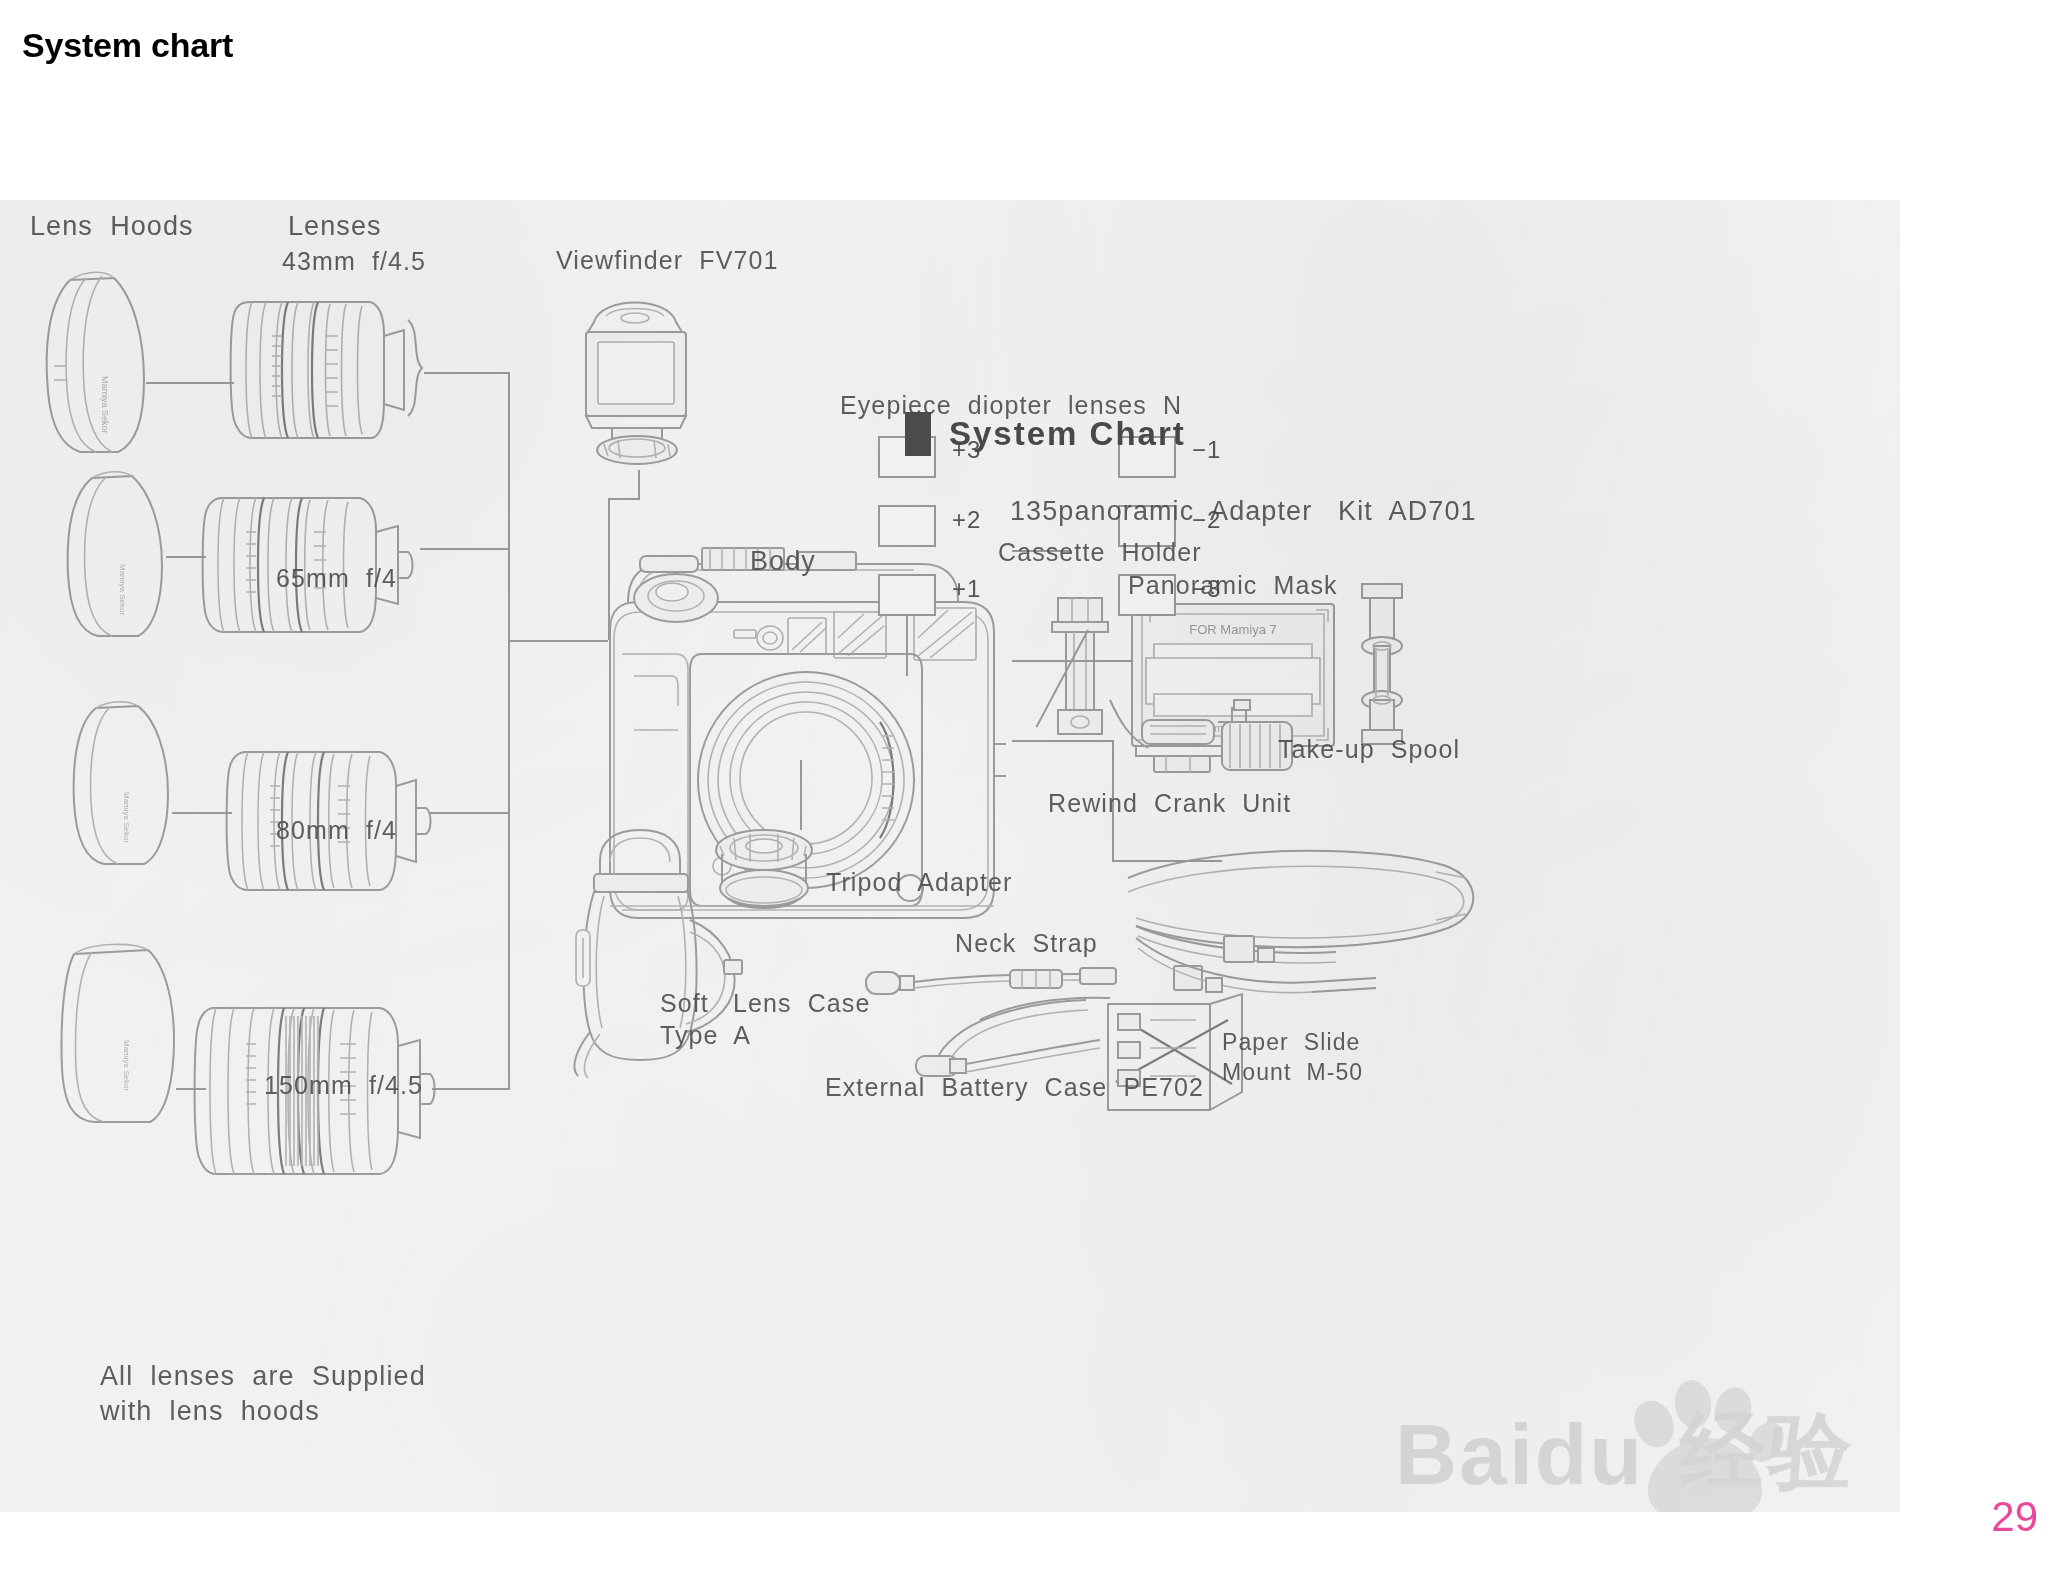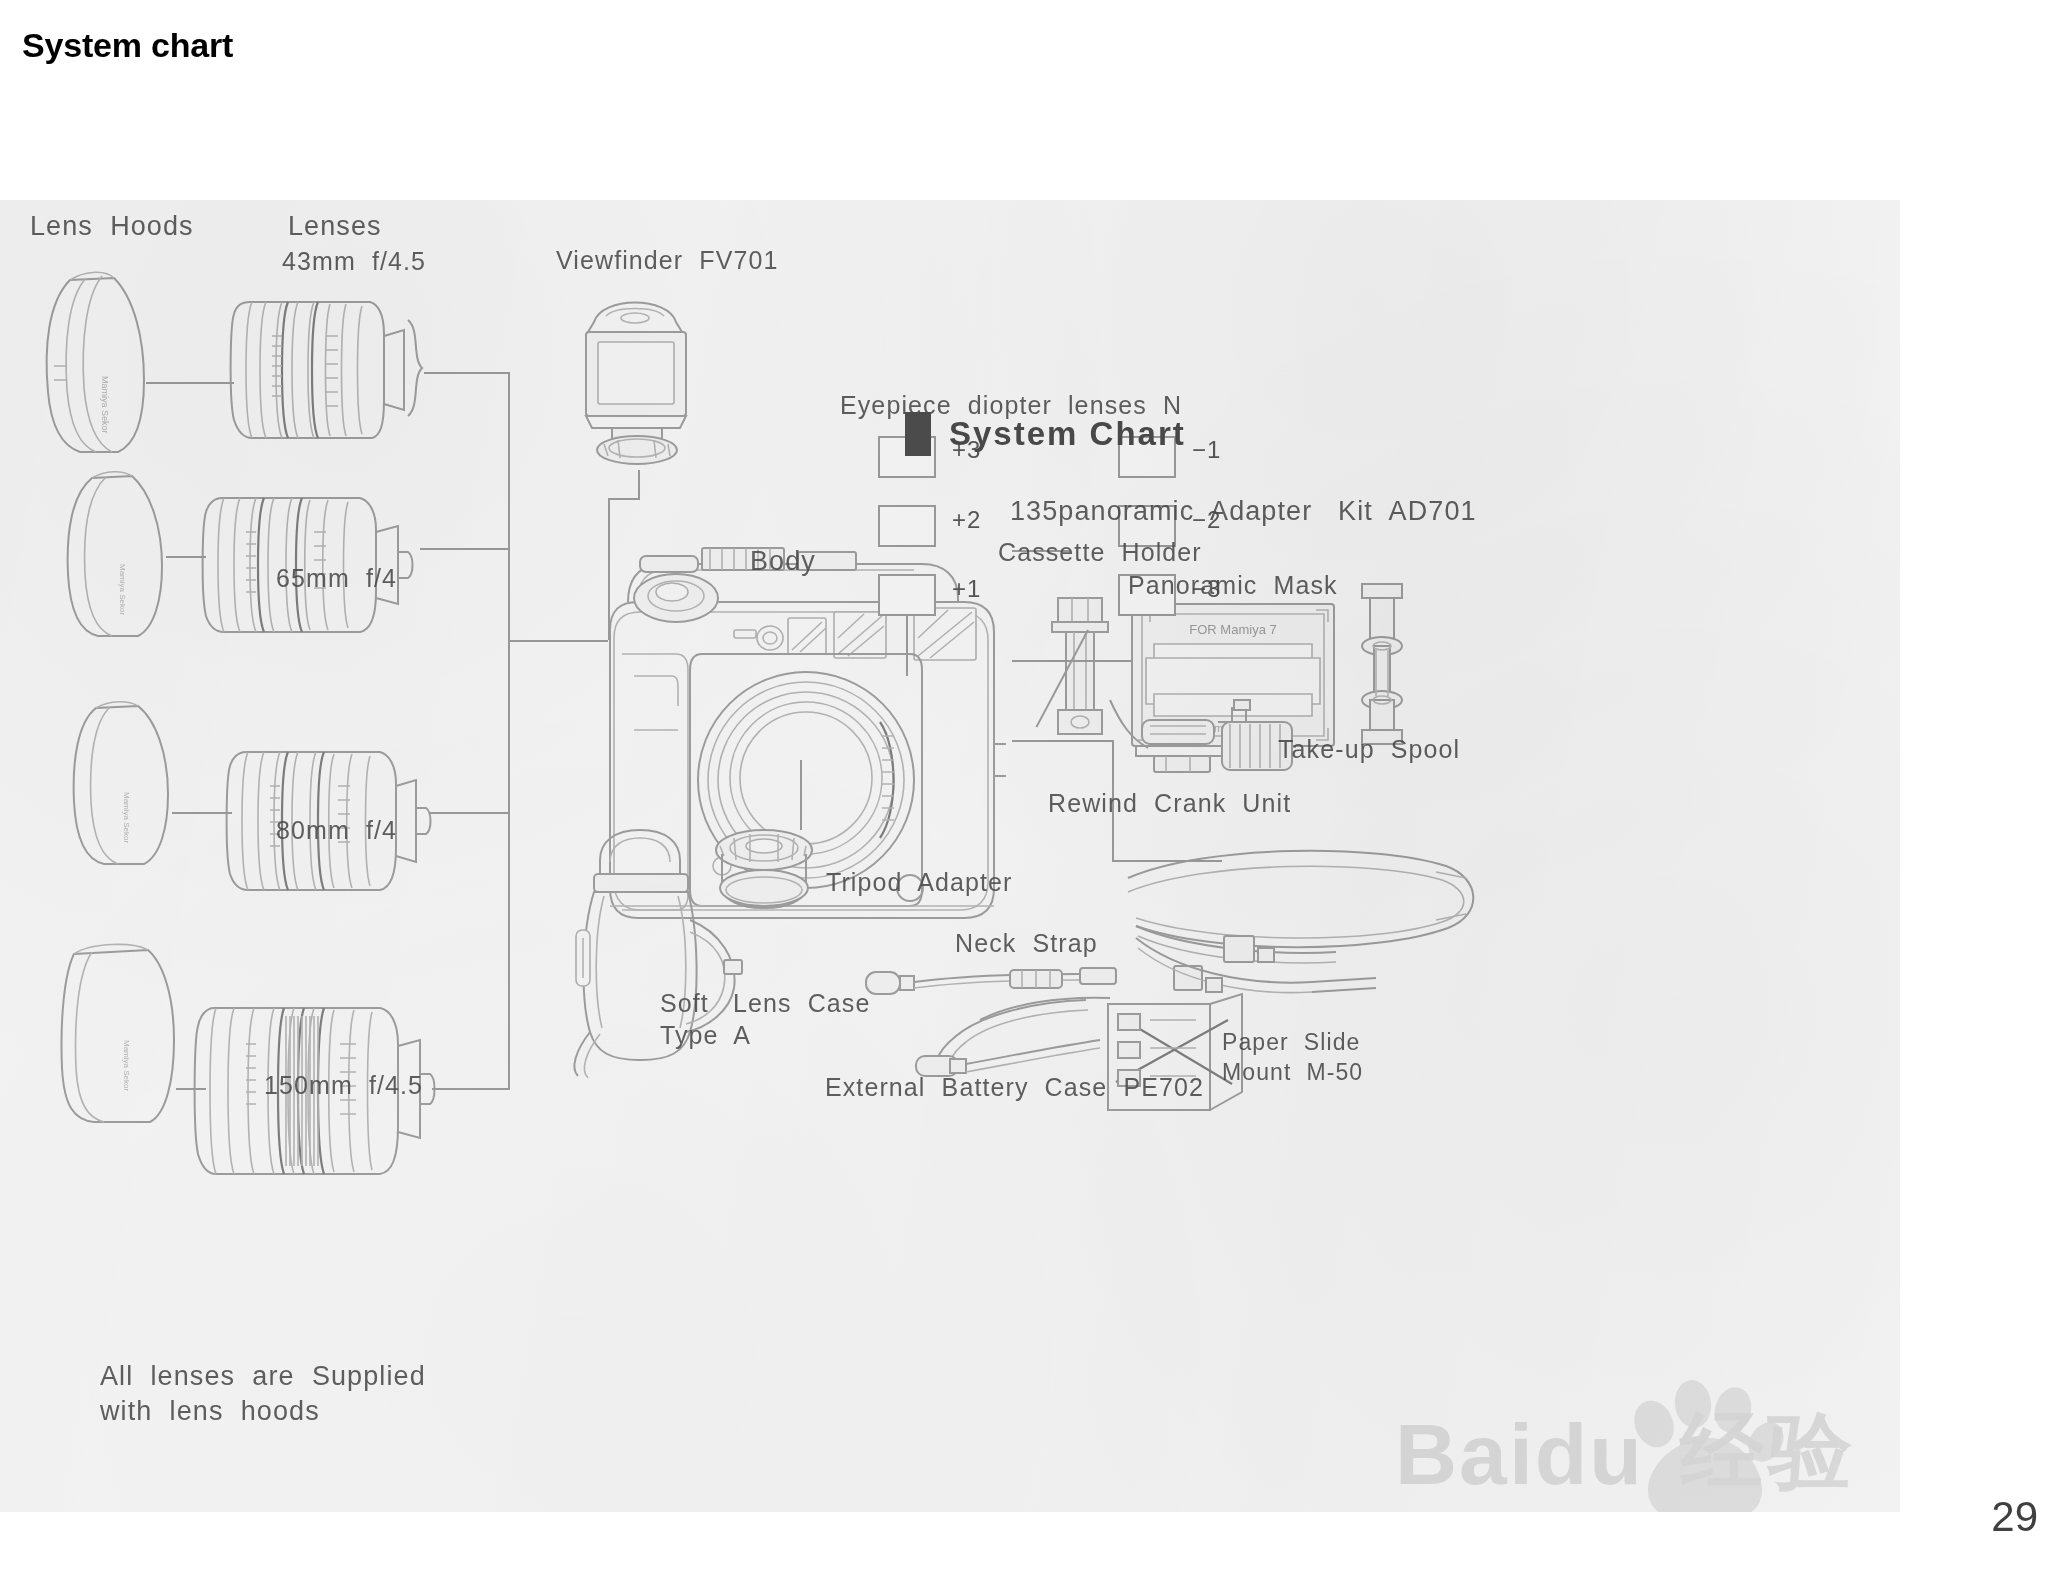--- a/index.html
+++ b/index.html
@@ -140,21 +140,21 @@
     left: 1620px; top: 1180px;
     z-index: 34;
     opacity: 0.85;
     pointer-events: none;
   }
 
   #page-number {
     position: absolute;
     right: 22px; bottom: 28px;
     font-size: 42px;
-    color: #404040;
+    color: #ec4899;
     font-family: "Liberation Sans", sans-serif;
     z-index: 50;
   }
 </style>
 </head>
 <body>
 
 <div id="page">
 
   <div id="slide-title">System chart</div>

